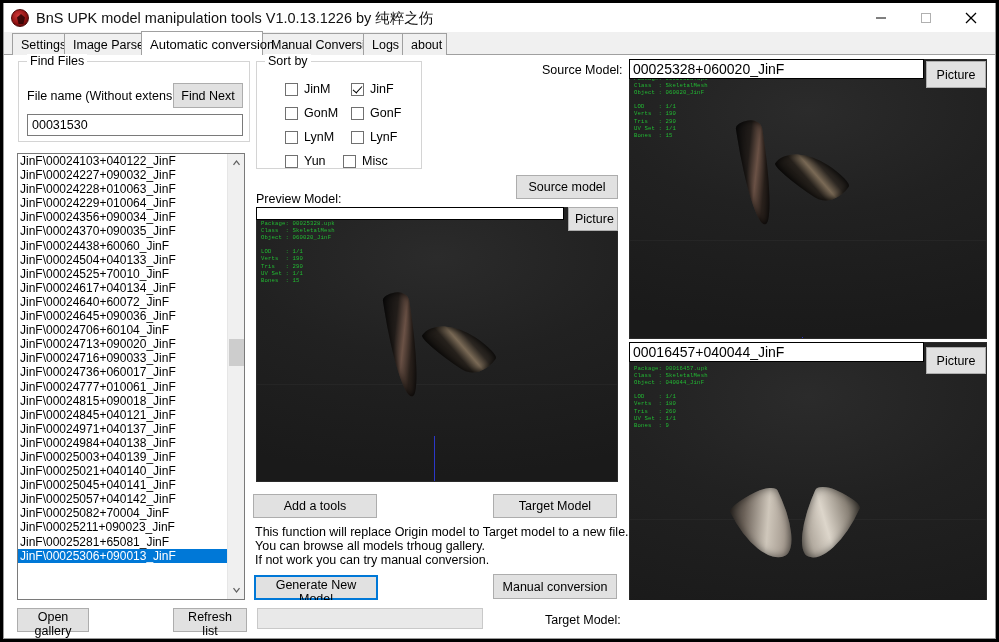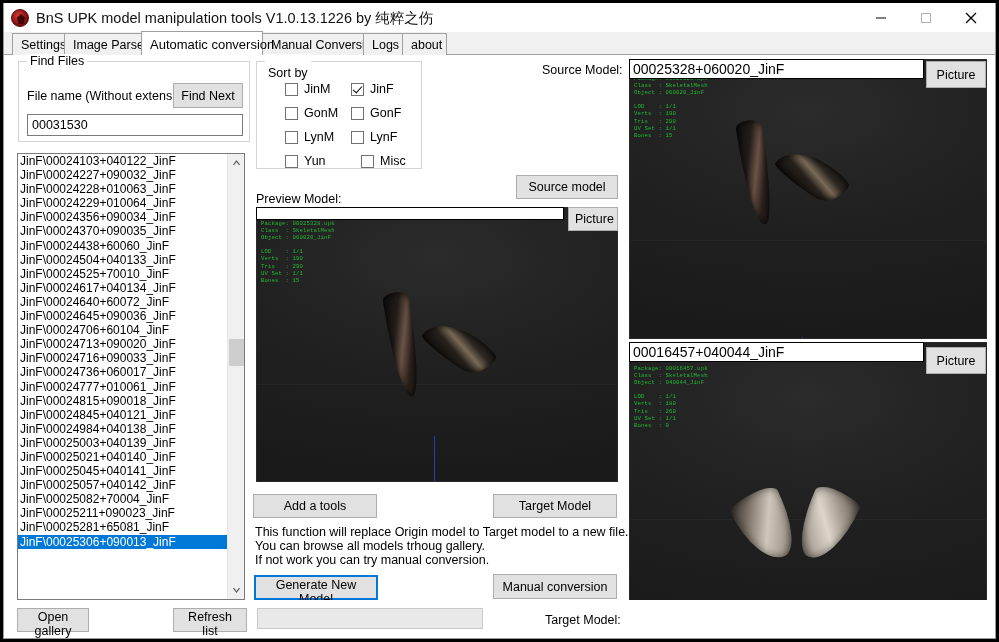--- a/index.html
+++ b/index.html
@@ -189,21 +189,21 @@
   }
 
   
   #sort-by {
     position: absolute; left: 252px; top: 6px;
     width: 166px; height: 108px;
     border: 1px solid #d4d4d4;
   }
   #sort-by-legend {
     position: absolute; left: 8px; top: -8px;
-    background: #fff; padding: 12px 3px;
+    background: #fff; padding: 0 3px;
     font-size: 12.5px;
   }
   .cbrow {
     position: absolute;
     display: flex;
     align-items: center;
     gap: 6px;
     font-size: 12.5px;
     cursor: default;
   }
@@ -388,20 +388,21 @@
           <div class="file-row">JinF\00024617+040134_JinF</div>
           <div class="file-row">JinF\00024640+60072_JinF</div>
           <div class="file-row">JinF\00024645+090036_JinF</div>
           <div class="file-row">JinF\00024706+60104_JinF</div>
           <div class="file-row">JinF\00024713+090020_JinF</div>
           <div class="file-row">JinF\00024716+090033_JinF</div>
           <div class="file-row">JinF\00024736+060017_JinF</div>
           <div class="file-row">JinF\00024777+010061_JinF</div>
           <div class="file-row">JinF\00024815+090018_JinF</div>
           <div class="file-row">JinF\00024845+040121_JinF</div>
+          <div class="file-row">JinF\00024971+040137_JinF</div>
           <div class="file-row">JinF\00024984+040138_JinF</div>
           <div class="file-row">JinF\00025003+040139_JinF</div>
           <div class="file-row">JinF\00025021+040140_JinF</div>
           <div class="file-row">JinF\00025045+040141_JinF</div>
           <div class="file-row">JinF\00025057+040142_JinF</div>
           <div class="file-row">JinF\00025082+70004_JinF</div>
           <div class="file-row">JinF\00025211+090023_JinF</div>
           <div class="file-row">JinF\00025281+65081_JinF</div>
           <div class="file-row selected">JinF\00025306+090013_JinF</div>
         </div>
@@ -444,21 +445,21 @@
         <span>LynM</span>
       </div>
       <div class="cbrow" style="left:94px;top:68px">
         <span class="cbbox"></span>
         <span>LynF</span>
       </div>
       <div class="cbrow" style="left:28px;top:92px">
         <span class="cbbox"></span>
         <span>Yun</span>
       </div>
-      <div class="cbrow" style="left:104px;top:92px">
+      <div class="cbrow" style="left:86px;top:92px">
         <span class="cbbox"></span>
         <span>Misc</span>
       </div>
     </div>
 
     <div class="plain-label" style="left:538px;top:8px">Source Model:</div>
 
     <div class="viewport bordered" style="left:625px;top:4px;width:358px;height:280px">
       <div class="vp-grad"></div>
       <div class="vp-floorline" style="top:180px"></div>

